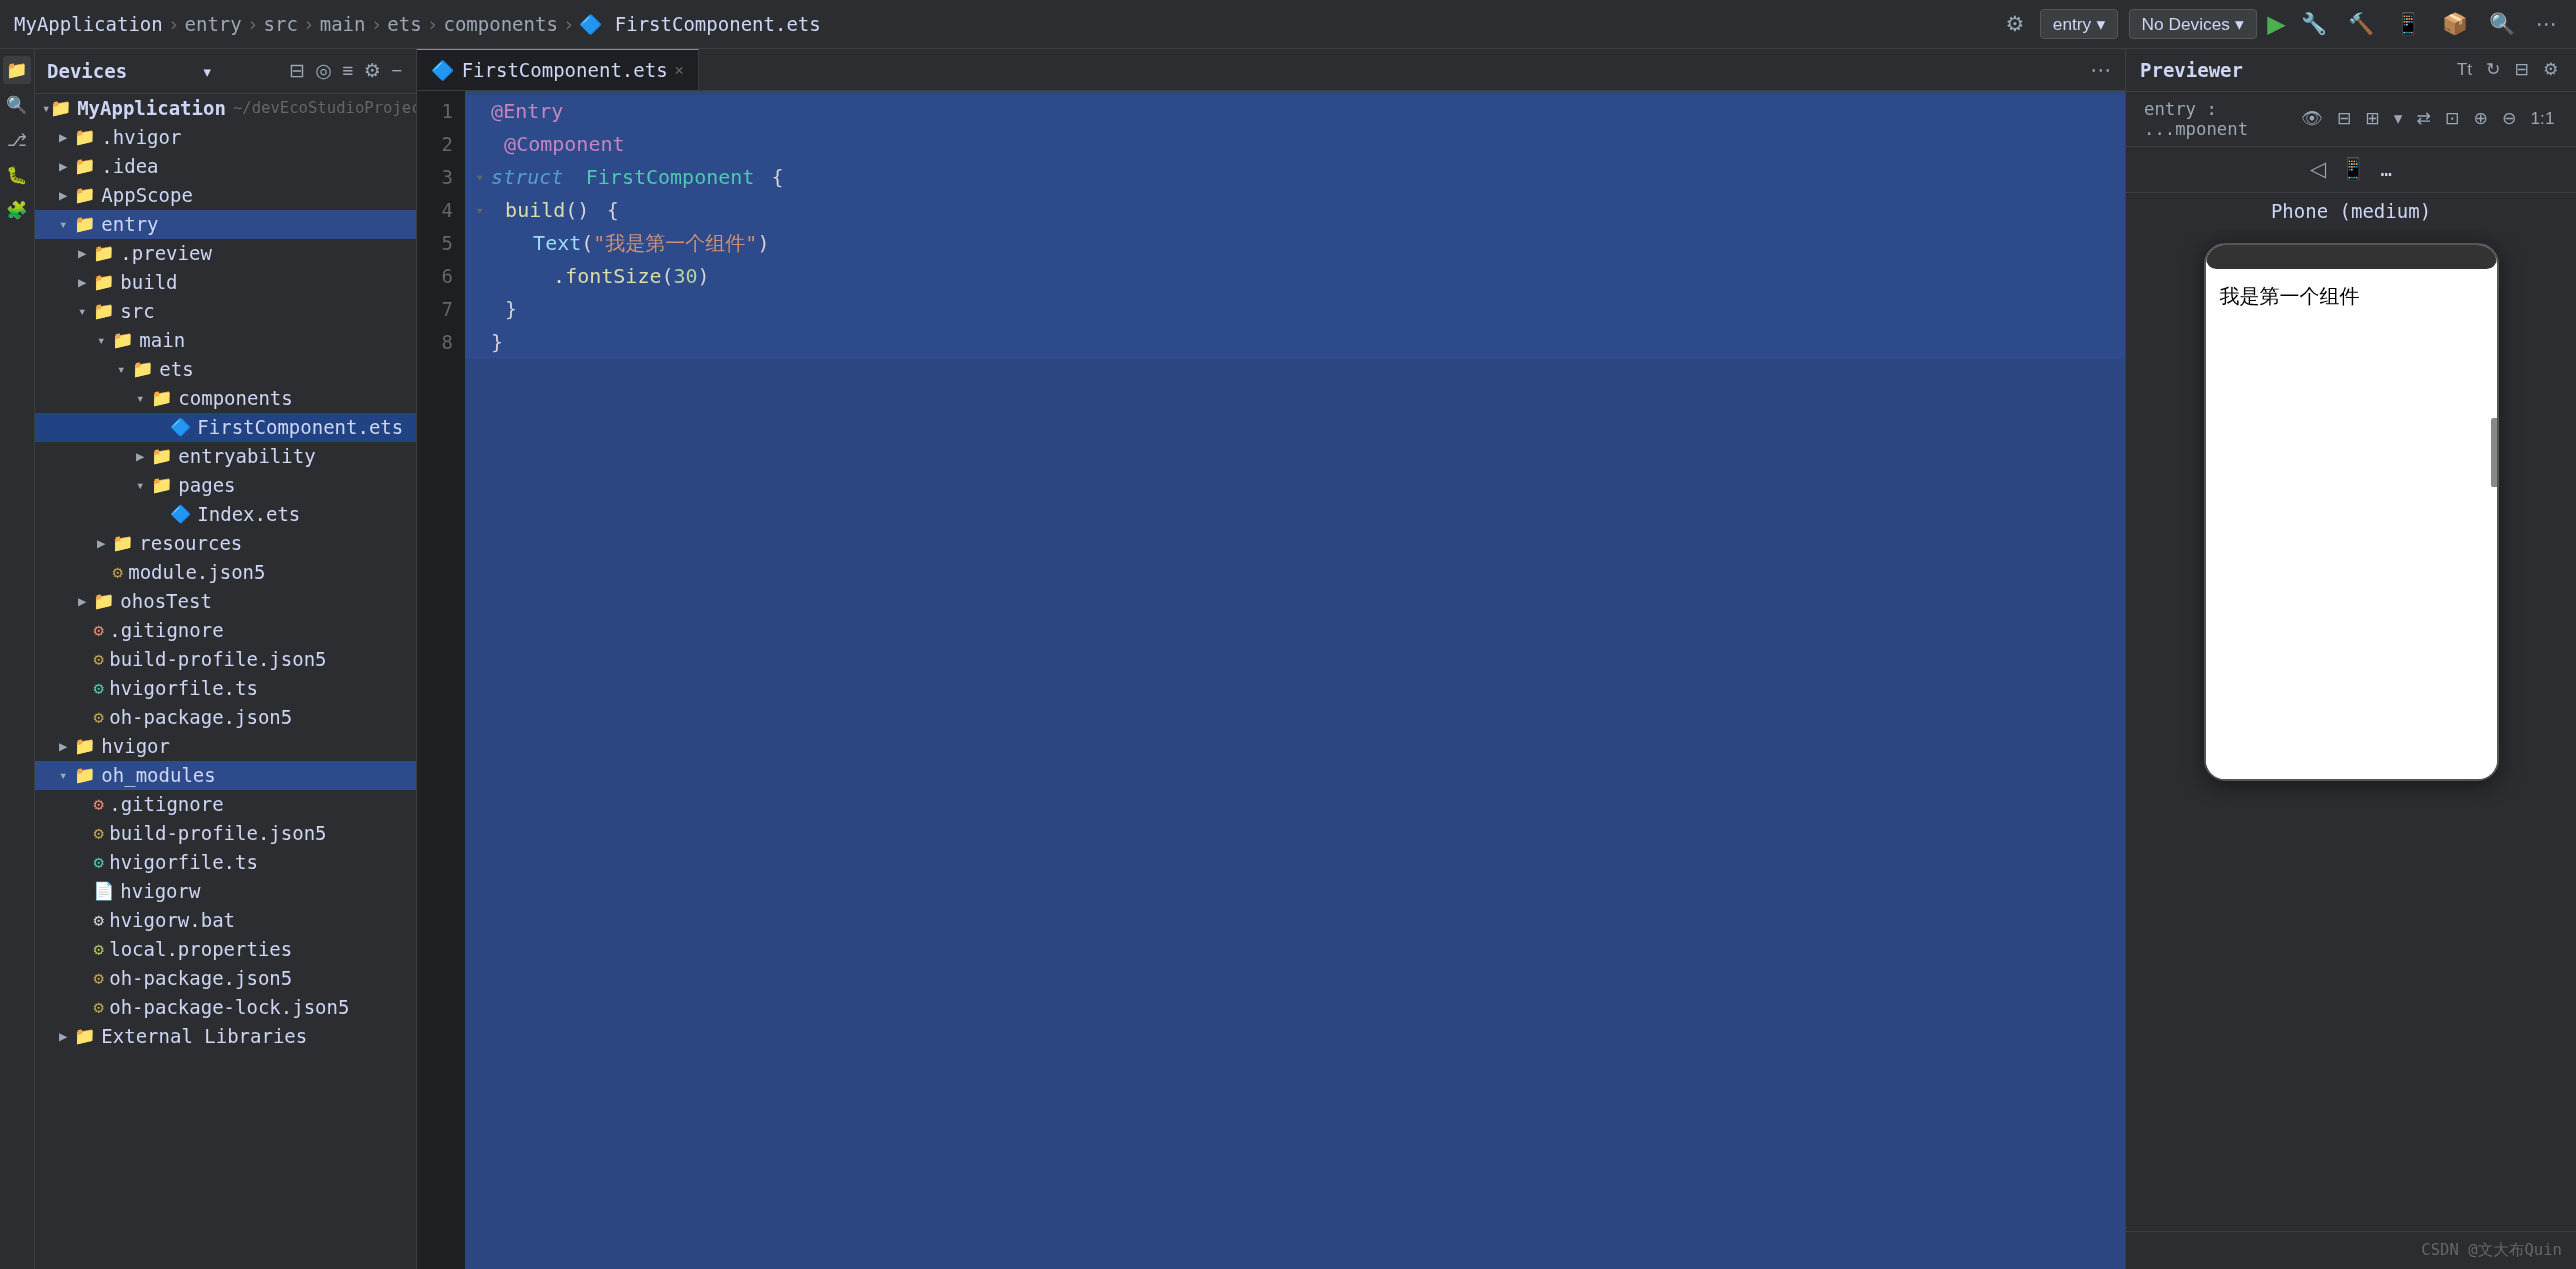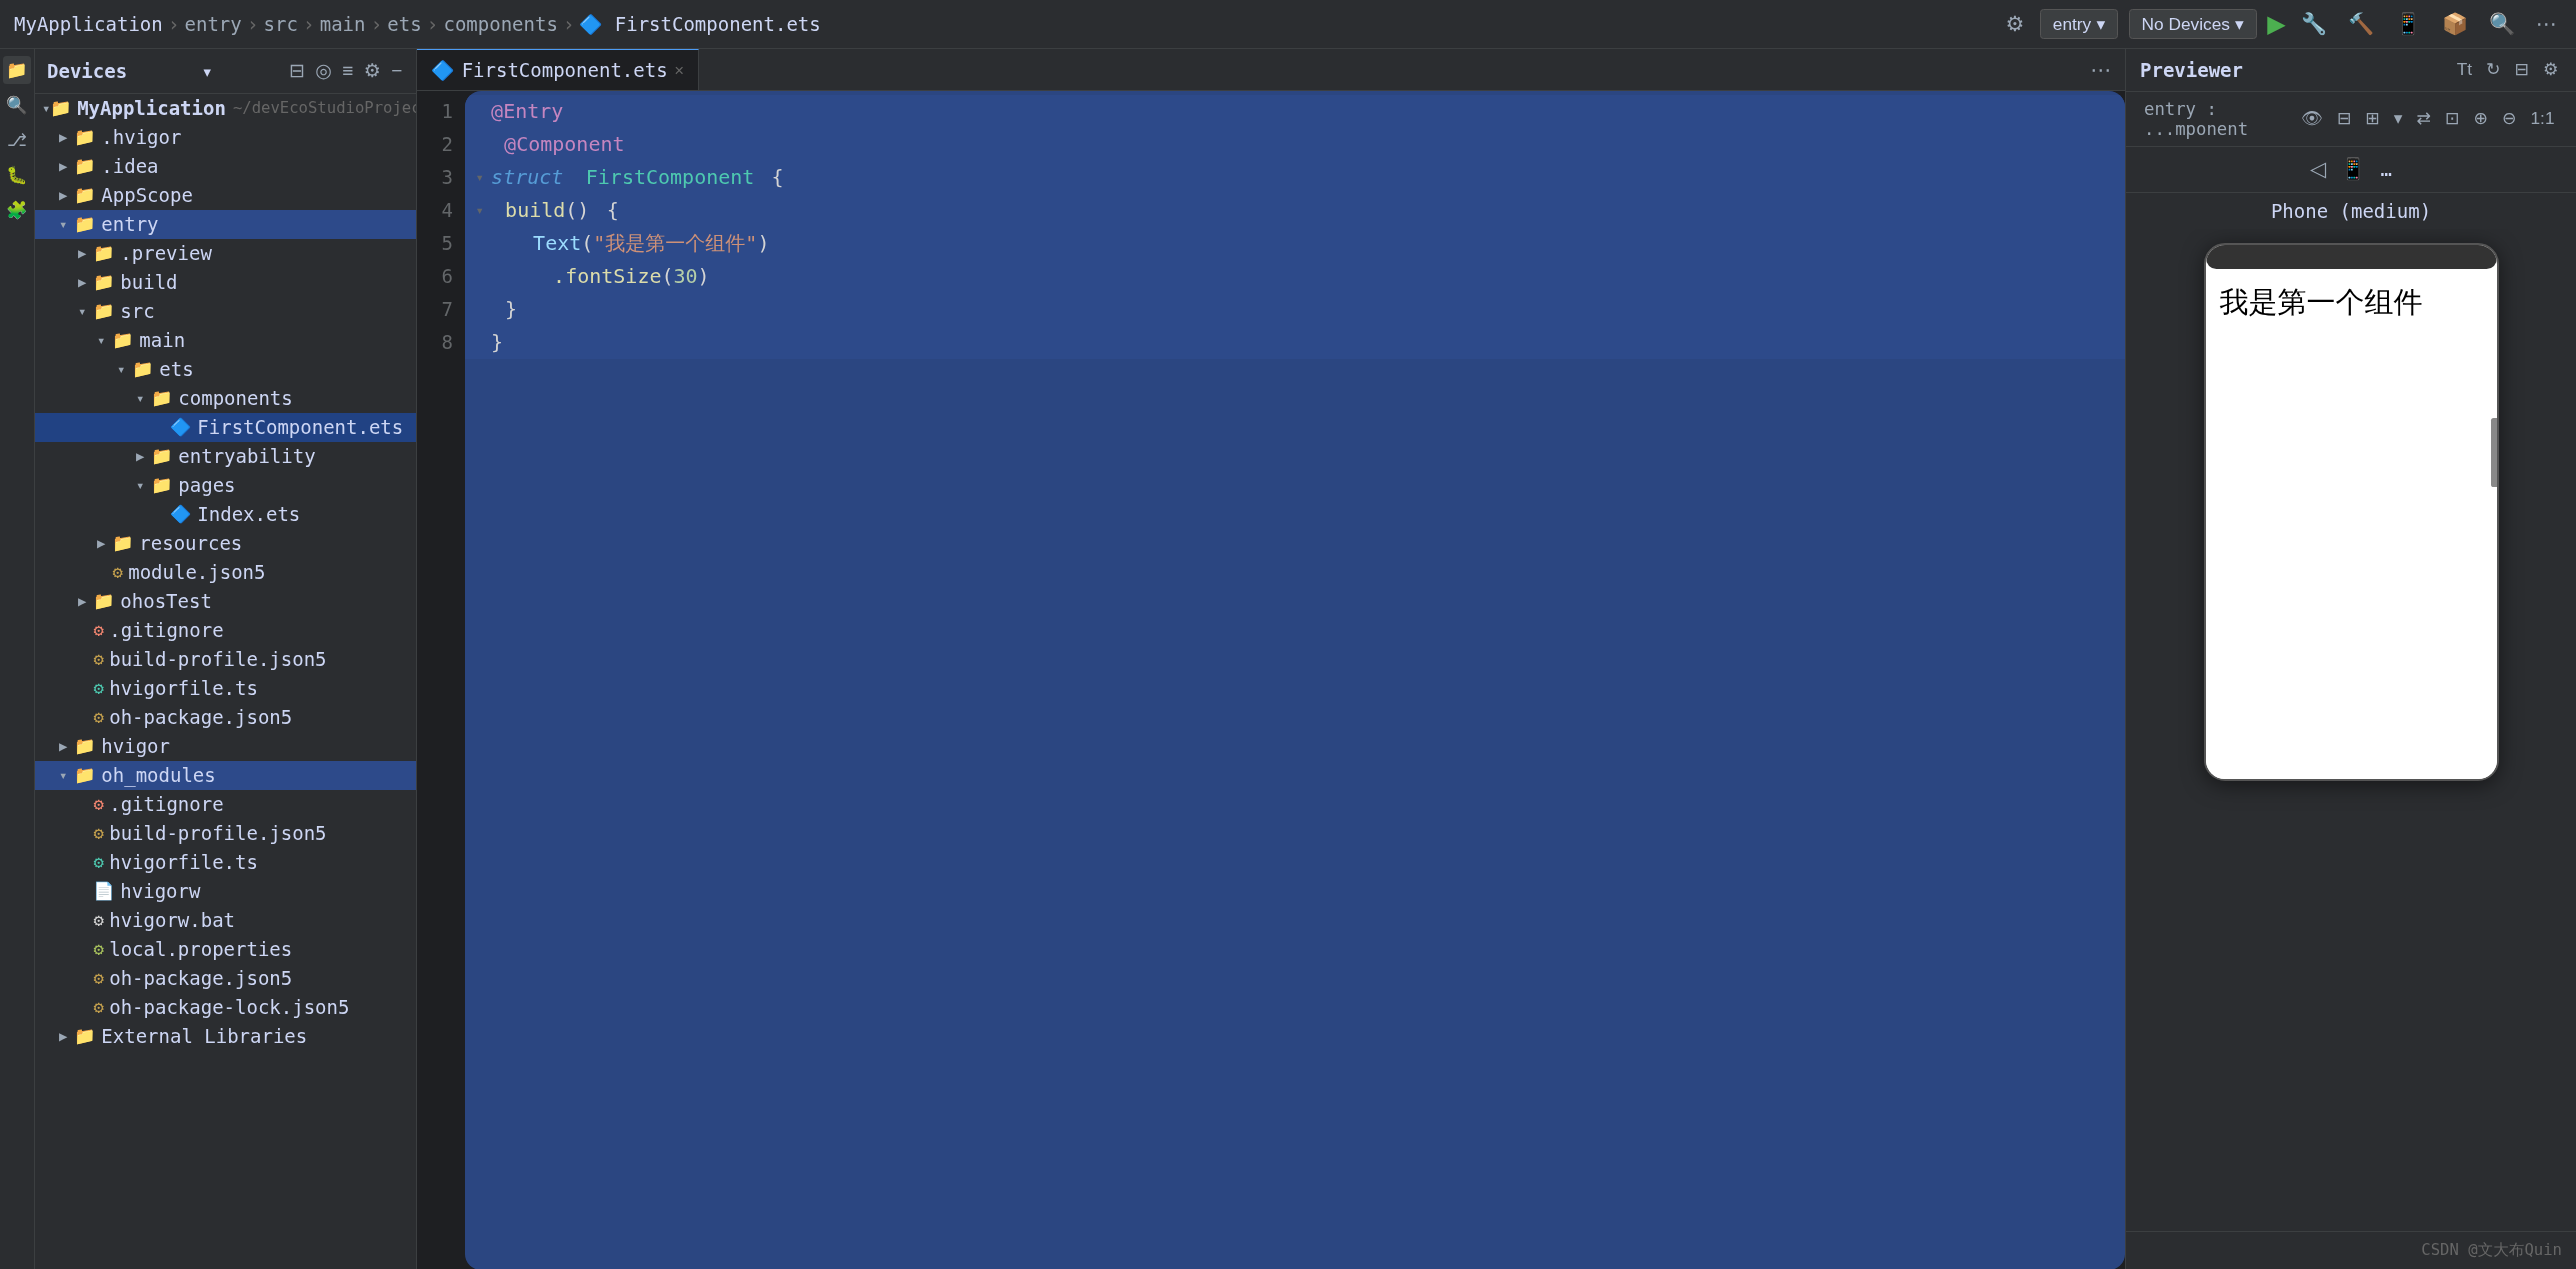--- a/index.html
+++ b/index.html
@@ -217,21 +217,20 @@
       line-height: 1.6;
       user-select: none;
       padding-top: 3.5px;
     }
     .line-numbers div { height: 33px; display: flex; align-items: center; justify-content: flex-end; }
     .code-area {
       flex: 1;
       background: #1e1f22;
       padding: 3.5px 0;
       overflow: auto;
-      border-radius: 16px;
     }
     .code-line {
       height: 33px;
       display: flex;
       align-items: center;
       padding-left: 7px;
       font-size: 20px;
       line-height: 1;
       position: relative;
     }
@@ -349,21 +348,21 @@
       box-shadow: 0 3.5px 21px rgba(0,0,0,0.5);
     }
     .phone-notch {
       width: 100%;
       height: 24px;
       background: #333;
       border-radius: 0 0 10.4px 10.4px;
     }
     .phone-content {
       padding: 14px;
-      font-size: 29px;
+      font-size: 20px;
       color: #000;
       background: white;
       height: calc(100% - 24px);
     }
     .phone-side-bar {
       position: absolute;
       right: 0;
       top: 173px;
       width: 5.2px;
       height: 69px;

